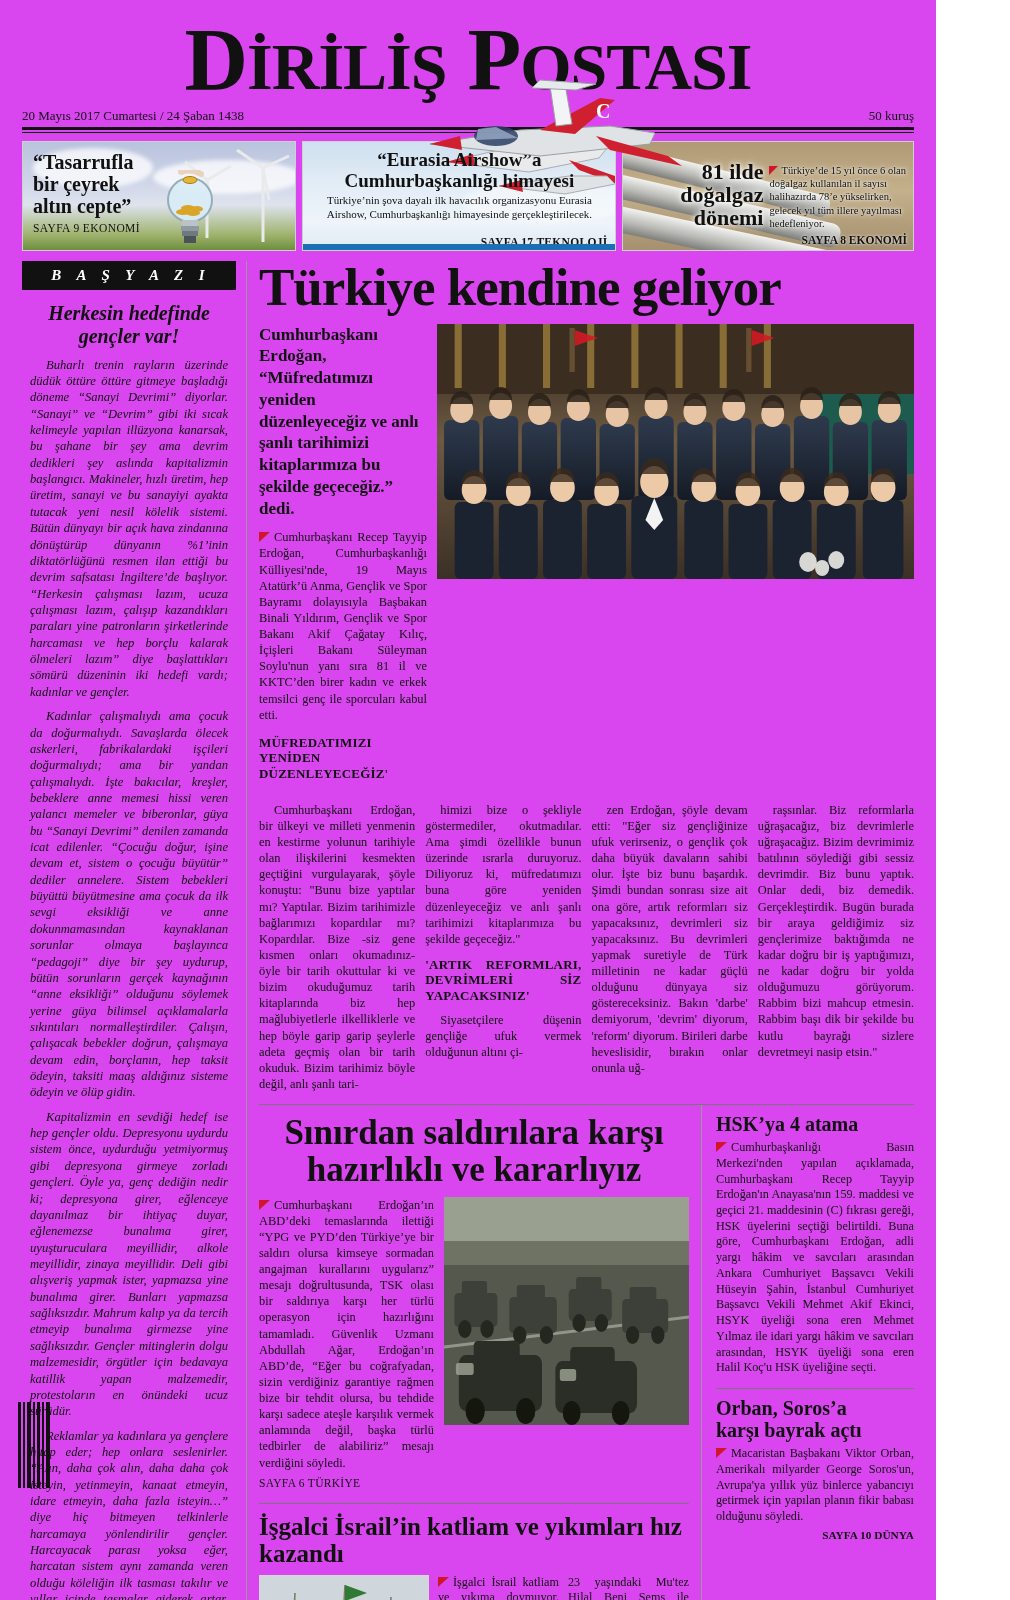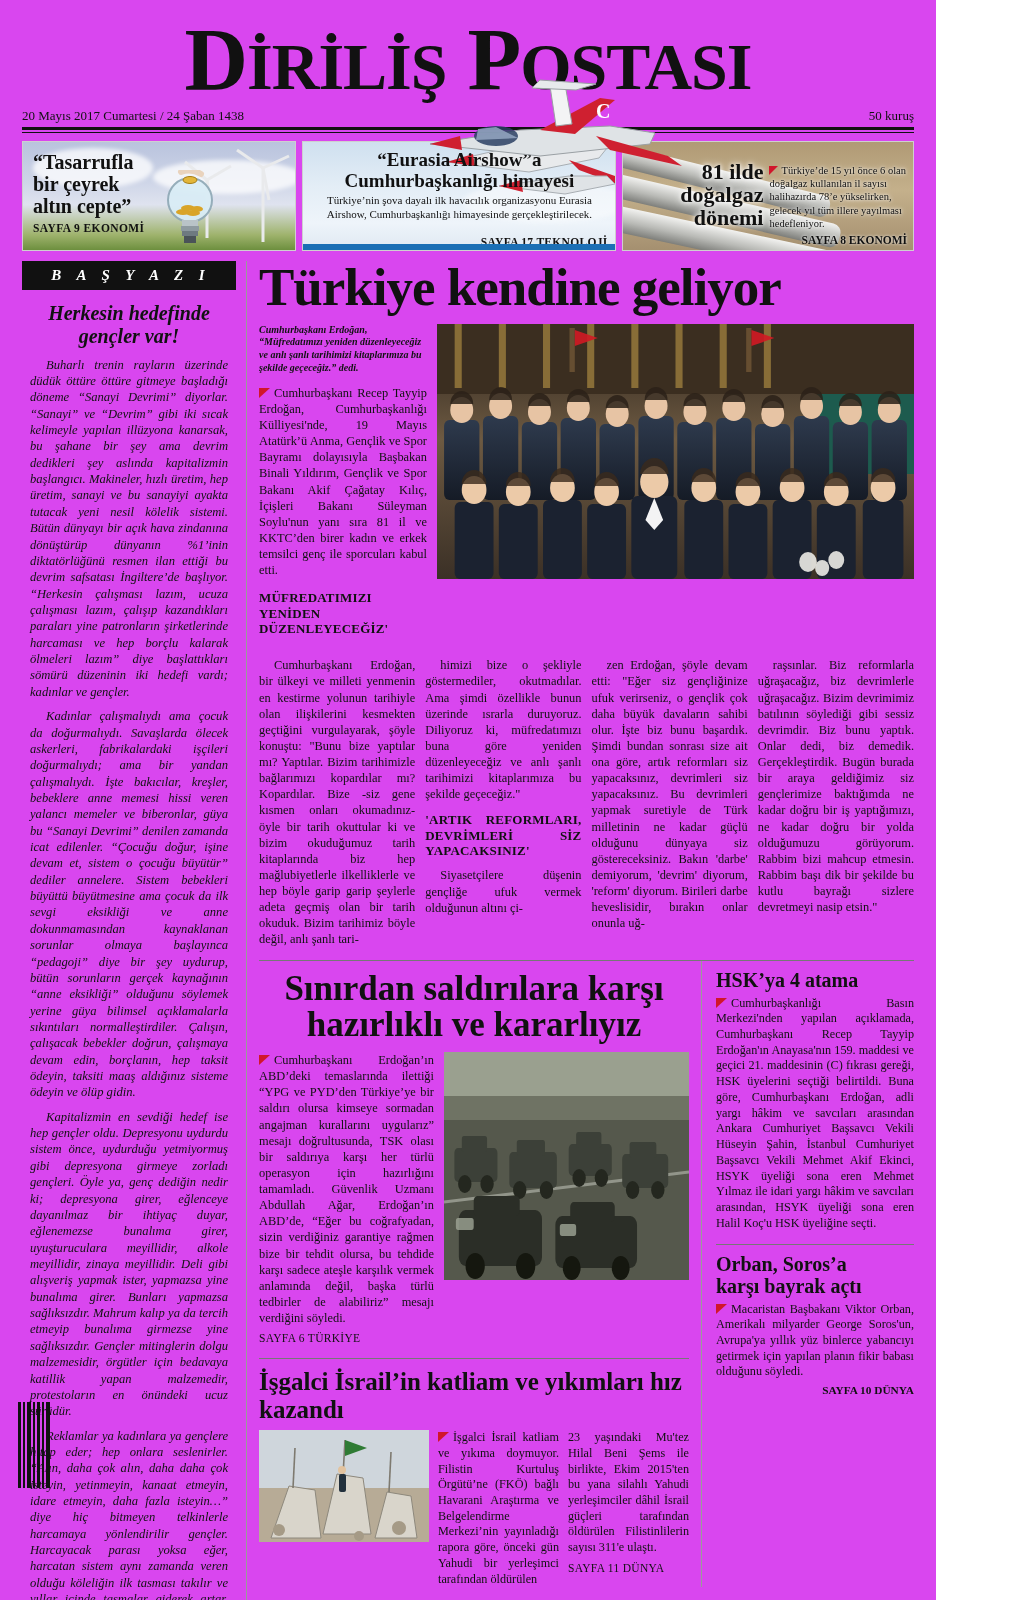--- a/index.html
+++ b/index.html
@@ -44,21 +44,21 @@
   .promo-2 { width:345px; height:108px; }
   .promo-3 { width:320px; height:108px; }
 
   .sky1 { position:absolute; inset:0;
     background:linear-gradient(180deg,#b9c3dd 0%,#cfd6e8 38%,#dfe3ef 58%,#9fb36d 86%,#6d8f3e 100%); }
   .cloud { position:absolute; background:rgba(255,255,255,.75); border-radius:50%; filter:blur(2px); }
   .promo1-text { position:relative; z-index:3; padding:9px 10px; }
   .promo1-h {
     font-weight:700; font-size:20px; line-height:1.1; color:#111;
   }
-  .promo1-k { font-size:11.5px; font-weight:700; letter-spacing:.4px; margin-top:5px; }
+  .promo1-k { font-size:11.5px; font-weight:400; letter-spacing:.4px; margin-top:5px; }
   .bulb {
     position:absolute; right:76px; bottom:2px; width:58px; height:78px; z-index:2;
   }
 
   .sky2 { position:absolute; inset:0;
     background:linear-gradient(180deg,#cfe0ef 0%,#e3edf6 40%,#eef4fa 75%,#dfe9f2 100%); }
   .promo2-text { position:relative; z-index:3; padding:7px 8px 0 8px; text-align:center; }
   .promo2-h { font-weight:700; font-size:19px; line-height:1.12; }
   .promo2-p { font-size:11px; line-height:1.25; margin-top:3px; }
   .promo2-k { font-size:11.5px; font-weight:700; letter-spacing:.3px; text-align:right; margin-top:14px; }
@@ -95,21 +95,21 @@
     position:absolute; left:18px; bottom:112px; width:34px; height:86px; z-index:5;
   }
 
   
   .lead-headline {
     font-weight:700; font-size:53px; line-height:1.0; letter-spacing:-1px;
     margin:0 0 10px 0; white-space:nowrap;
   }
   .lead-row { display:flex; gap:10px; }
   .lead-deck { width:168px; flex:0 0 168px; }
-  .deck-bold { font-weight:700; font-size:10px; line-height:1.28;font-style:italic; }
+  .deck-bold { font-weight:700; font-size:17px; line-height:1.28; }
   .deck-body { font-size:12.4px; line-height:1.30; text-align:justify; margin-top:10px; }
   .subhead {
     font-weight:700; font-size:13px; line-height:1.18; margin-top:12px; letter-spacing:.2px;
   }
   .lead-photo {
     flex:1; height:255px; position:relative; overflow:hidden; background:#2b2319;
   }
   .cols4 { display:flex; gap:10px; margin-top:21px; }
   .cols4 > div { flex:1; font-size:12.4px; line-height:1.30; text-align:justify; }
   .cols4 p { margin:0; text-indent:15px; }

